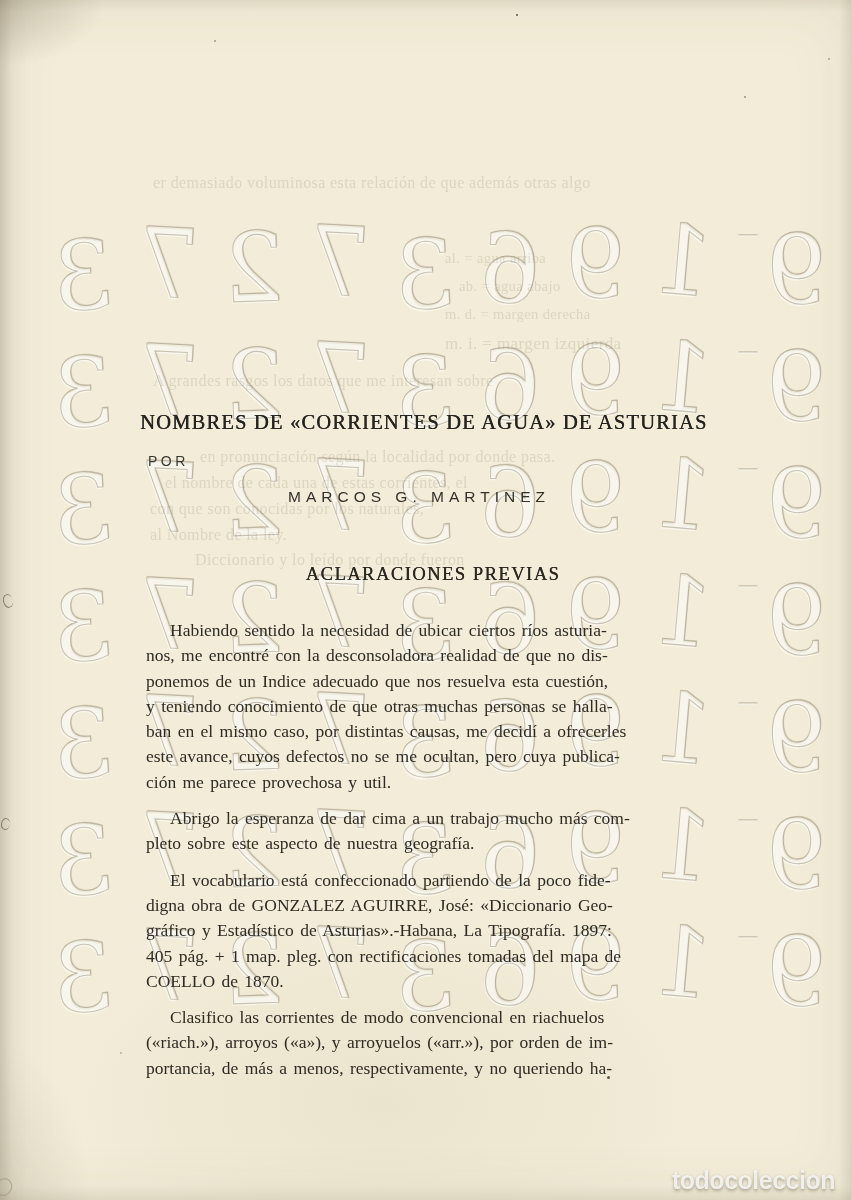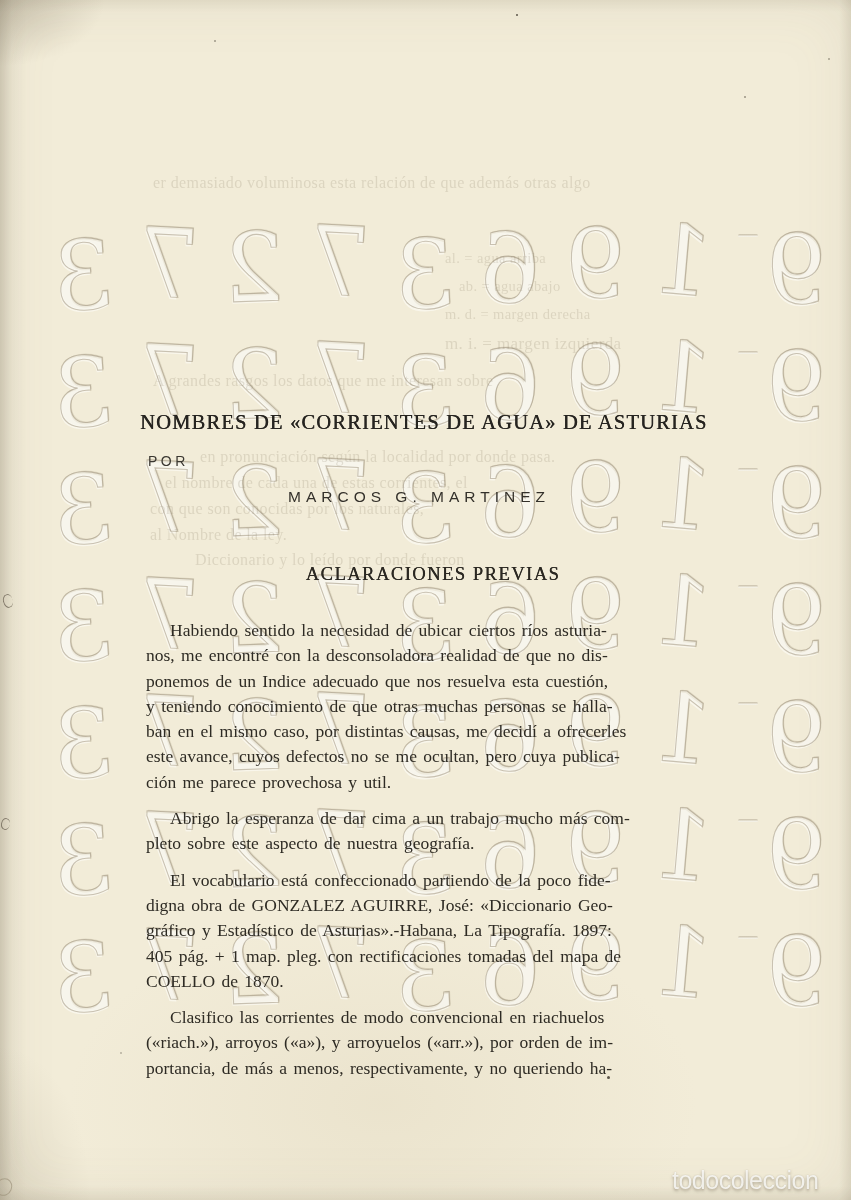--- a/index.html
+++ b/index.html
@@ -111,21 +111,21 @@
   }
   .para{margin:11px;}
   .para + .para{margin-top:2px;}
   .tline{white-space:nowrap;}
   .tline.first{text-indent:24px;}
 
   
   .site-mark{
     position:absolute;left:672px;top:1166px;
     font-family:"Liberation Sans",sans-serif;
-    font-weight:normal;font-size:25px;letter-spacing:-0.5px;
+    font-weight:bold;font-size:25px;letter-spacing:-0.5px;
     color:rgba(253,253,250,0.85);
     text-shadow:0 2px 3px rgba(120,110,90,0.50), 0 0 1px rgba(160,150,125,0.55);
   }
 
   
   .speck{position:absolute;border-radius:50%;background:#5d564a;}
   .binding-mark{position:absolute;border:1.6px solid rgba(70,60,48,0.55);border-radius:50%;background:transparent;}
   .binding-mark.light{border-color:rgba(150,138,115,0.6);}
 </style>
 </head>

